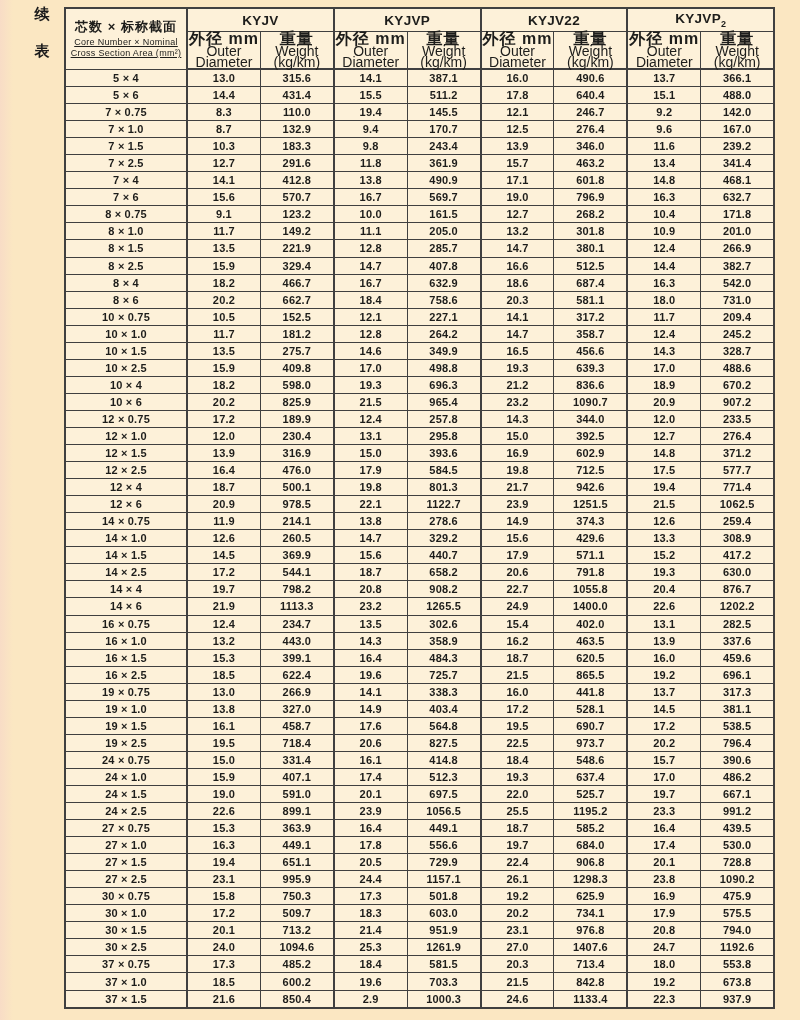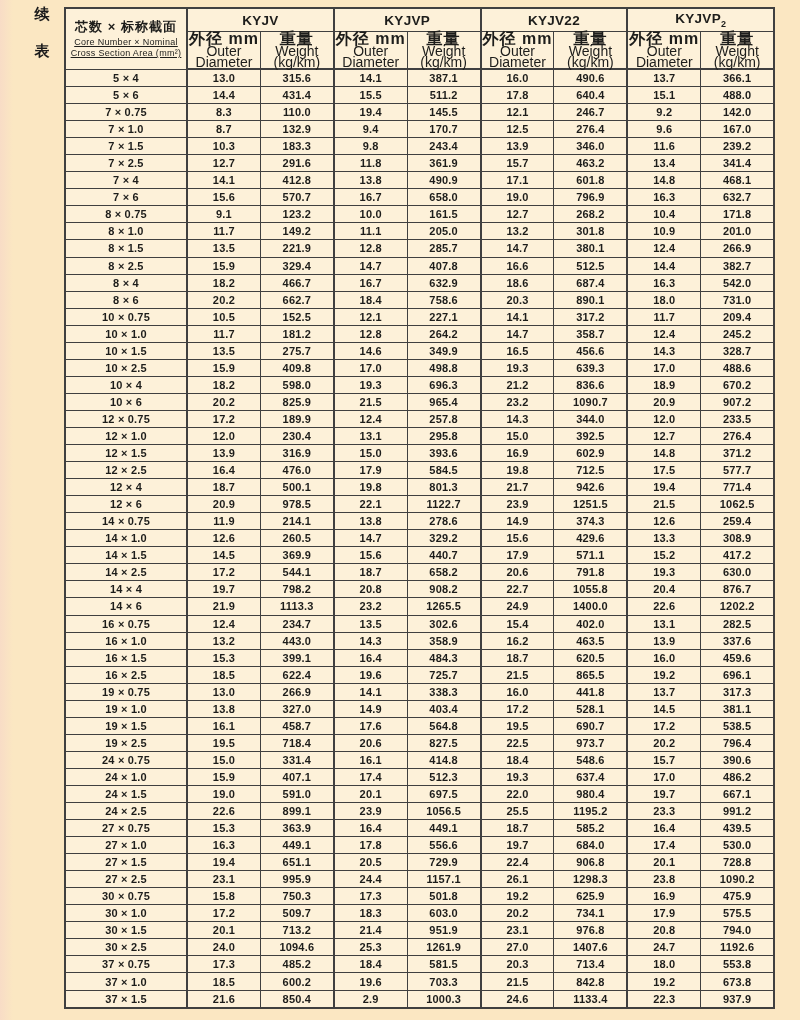--- a/index.html
+++ b/index.html
@@ -210,21 +210,21 @@
         <td class="gstart">17.1</td>
         <td>601.8</td>
         <td class="gstart">14.8</td>
         <td>468.1</td>
       </tr>
       <tr>
         <td>7 × 6</td>
         <td class="gstart">15.6</td>
         <td>570.7</td>
         <td class="gstart">16.7</td>
-        <td>658.0</td>
+        <td>569.7</td>
         <td class="gstart">19.0</td>
         <td>796.9</td>
         <td class="gstart">16.3</td>
         <td>632.7</td>
       </tr>
       <tr>
         <td>8 × 0.75</td>
         <td class="gstart">9.1</td>
         <td>123.2</td>
         <td class="gstart">10.0</td>
@@ -278,21 +278,21 @@
         <td class="gstart">16.3</td>
         <td>542.0</td>
       </tr>
       <tr>
         <td>8 × 6</td>
         <td class="gstart">20.2</td>
         <td>662.7</td>
         <td class="gstart">18.4</td>
         <td>758.6</td>
         <td class="gstart">20.3</td>
-        <td>890.1</td>
+        <td>581.1</td>
         <td class="gstart">18.0</td>
         <td>731.0</td>
       </tr>
       <tr>
         <td>10 × 0.75</td>
         <td class="gstart">10.5</td>
         <td>152.5</td>
         <td class="gstart">12.1</td>
         <td>227.1</td>
         <td class="gstart">14.1</td>
@@ -597,21 +597,21 @@
         <td class="gstart">17.0</td>
         <td>486.2</td>
       </tr>
       <tr>
         <td>24 × 1.5</td>
         <td class="gstart">19.0</td>
         <td>591.0</td>
         <td class="gstart">20.1</td>
         <td>697.5</td>
         <td class="gstart">22.0</td>
-        <td>980.4</td>
+        <td>525.7</td>
         <td class="gstart">19.7</td>
         <td>667.1</td>
       </tr>
       <tr>
         <td>24 × 2.5</td>
         <td class="gstart">22.6</td>
         <td>899.1</td>
         <td class="gstart">23.9</td>
         <td>1056.5</td>
         <td class="gstart">25.5</td>

